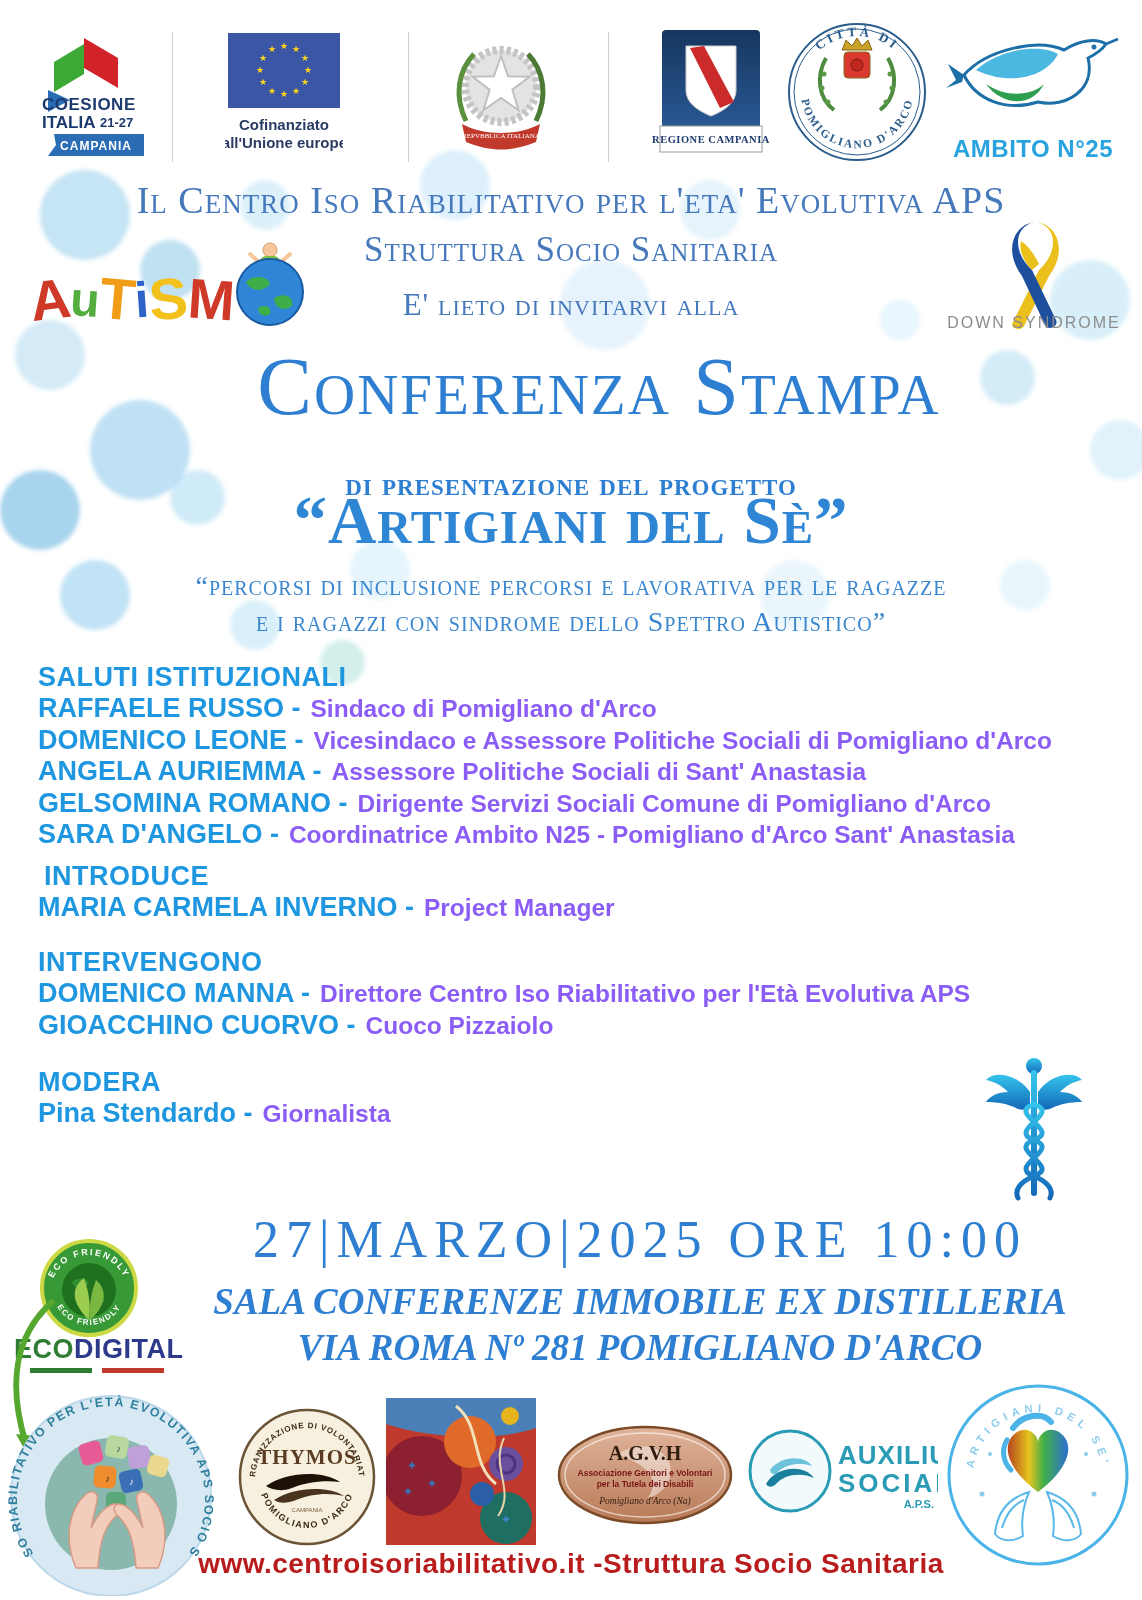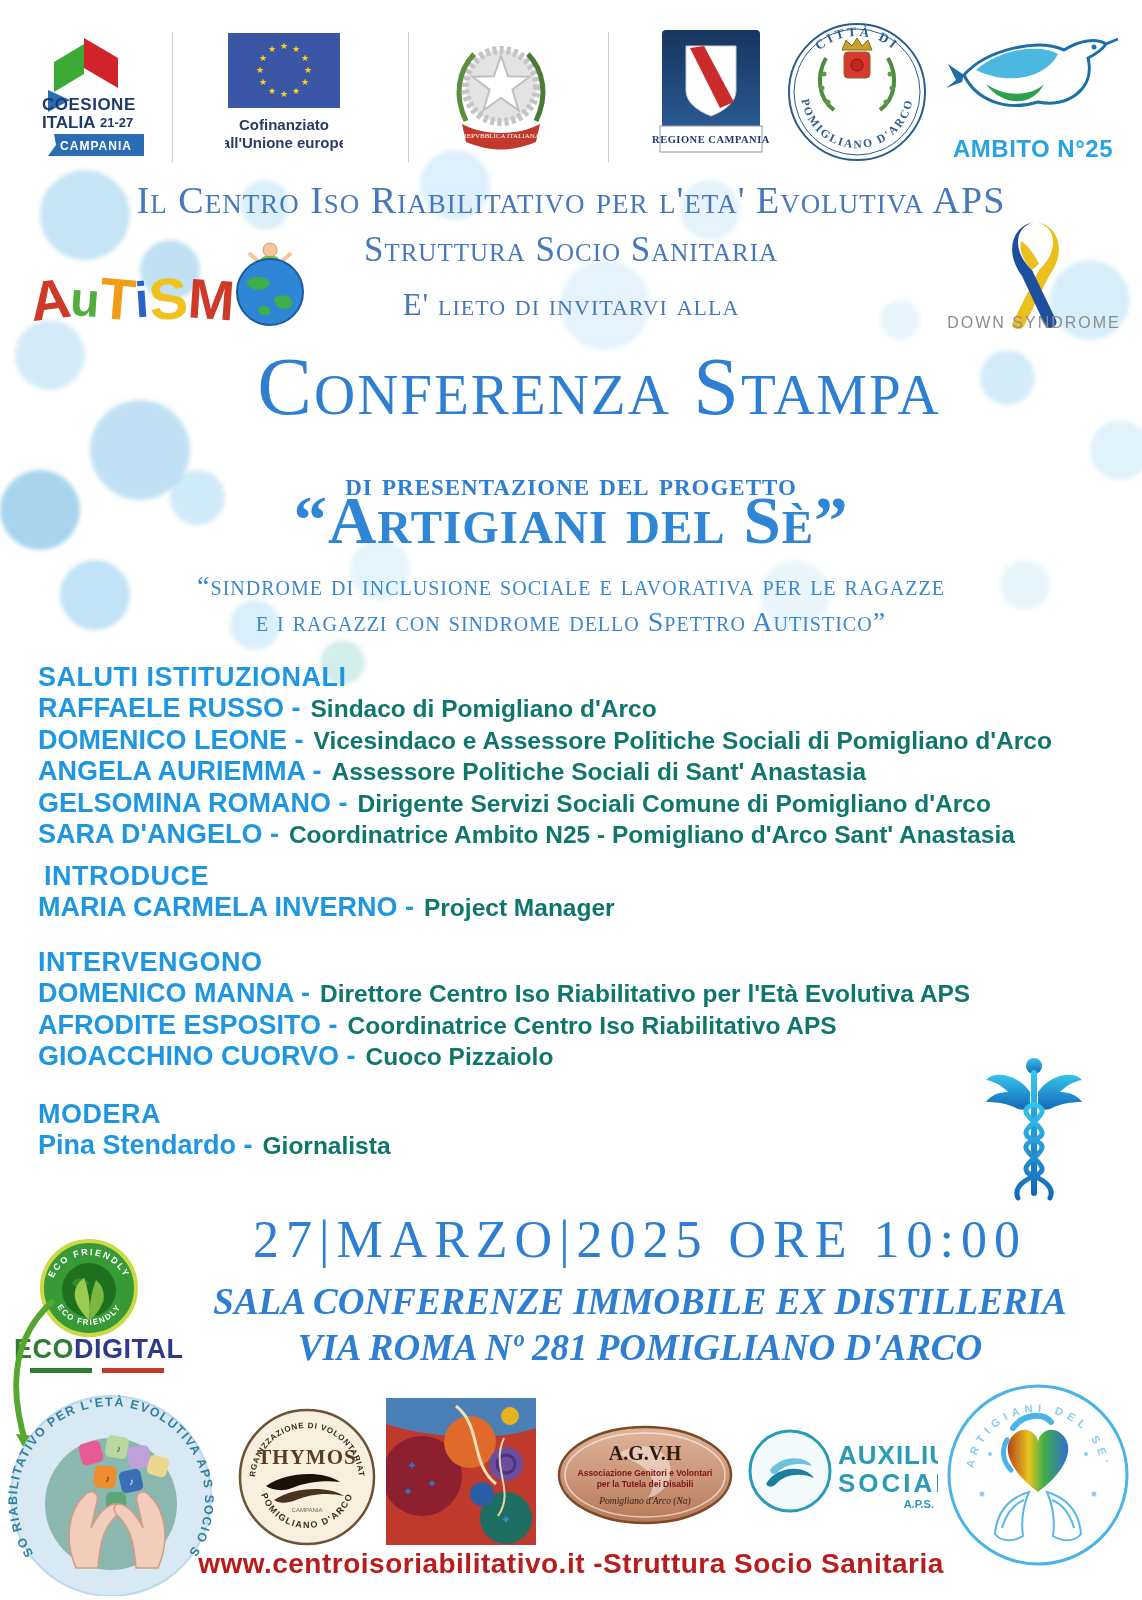--- a/index.html
+++ b/index.html
@@ -16,21 +16,21 @@
   .intro3{top:287px;font-size:31px;color:#4678bc;letter-spacing:1px;}
   .title-main{top:340px;font-size:82px;color:#2e7fd2;letter-spacing:2px;margin-left:28px;}
   .kicker{top:466px;font-size:33px;font-weight:700;color:#2e7fd2;letter-spacing:1px;}
   .project{top:482px;font-size:67px;font-weight:700;color:#2e86d5;letter-spacing:1px;}
   .sub1{top:570px;font-size:28px;color:#3a87cf;letter-spacing:1px;}
   .sub2{top:606px;font-size:28px;color:#3a87cf;letter-spacing:1px;}
   .program{position:absolute;left:38px;top:662px;width:960px;}
   .phead{font-size:27px;font-weight:700;color:#1f97e0;letter-spacing:.5px;line-height:31px;}
   .prow{display:flex;align-items:baseline;line-height:30.5px;white-space:nowrap;}
   .pname{font-size:27px;font-weight:700;color:#1f97e0;}
-  .prole{font-size:24.5px;font-weight:700;color:#0f766e;margin-left:10px;}
+  .prole{font-size:24.5px;font-weight:700;color:#8b5cf6;margin-left:10px;}
   .gap-a{margin-top:10px;} .gap-b{margin-top:24px;} .gap-c{margin-top:26px;}
   .datetime{top:1210px;left:150px;width:980px;text-align:center;font-size:52px;color:#2e7fd2;
             letter-spacing:7px;font-weight:400;}
   .venue{top:1280px;left:140px;width:1000px;text-align:center;font-size:37px;color:#2e7fd2;
          font-style:italic;font-weight:700;}
   .address{top:1326px;left:140px;width:1000px;text-align:center;font-size:37px;color:#2e7fd2;
            font-style:italic;font-weight:700;}
   .website{top:1548px;font-size:28px;font-weight:700;color:#b91c1c;letter-spacing:.5px;}
   .ds-label{top:314px;left:945px;width:178px;text-align:center;font-size:16px;color:#8c8c8c;
             letter-spacing:2px;}
@@ -198,21 +198,21 @@
   <svg class="abs" style="left:993px;top:218px;" width="88" height="112" viewBox="0 0 88 112">
     <path d="M44,4 C66,10 64,36 46,52 L20,104 C16,110 28,114 31,108 L56,58 C74,34 66,8 44,4 Z" fill="#ecc01c"></path>
     <path d="M41,4 C19,10 21,36 39,52 L63,102 C66,109 55,113 52,107 L29,58 C11,34 19,8 41,4 Z" fill="#1e4f9e"></path>
     <path d="M39,52 C30,43 26,32 28,23 C36,28 42,38 46,46 Z" fill="#ecc01c"></path>
   </svg>
   <div class="abs ds-label">DOWN SYNDROME</div>
 
   <div class="abs ctr serif sc title-main">Conferenza Stampa</div>
   <div class="abs ctr serif sc kicker">di presentazione del progetto</div>
   <div class="abs ctr serif sc project">“Artigiani del Sè”</div>
-  <div class="abs ctr serif sc sub1">“sindrome di inclusione sociale e lavorativa per le ragazze</div>
+  <div class="abs ctr serif sc sub1">“percorsi di inclusione percorsi e lavorativa per le ragazze</div>
   <div class="abs ctr serif sc sub2">e i ragazzi con sindrome dello Spettro Autistico”</div>
 
   <div class="program">
     <div class="phead">SALUTI ISTITUZIONALI</div>
     <div class="prow">
       <span class="pname">RAFFAELE RUSSO -</span>
       <span class="prole">Sindaco di Pomigliano d'Arco</span>
     </div>
     <div class="prow">
       <span class="pname">DOMENICO LEONE -</span>
@@ -232,24 +232,20 @@
     </div>
     <div class="phead gap-a" style="padding-left:6px;">INTRODUCE</div>
     <div class="prow">
       <span class="pname">MARIA CARMELA INVERNO -</span>
       <span class="prole">Project Manager</span>
     </div>
     <div class="phead gap-b">INTERVENGONO</div>
     <div class="prow">
       <span class="pname">DOMENICO MANNA -</span>
       <span class="prole">Direttore Centro Iso Riabilitativo per l'Età Evolutiva APS</span>
-    </div>
-    <div class="prow">
-      <span class="pname">AFRODITE ESPOSITO -</span>
-      <span class="prole">Coordinatrice Centro Iso Riabilitativo APS</span>
     </div>
     <div class="prow">
       <span class="pname">GIOACCHINO CUORVO -</span>
       <span class="prole">Cuoco Pizzaiolo</span>
     </div>
     <div class="phead gap-c">MODERA</div>
     <div class="prow">
       <span class="pname">Pina Stendardo -</span>
       <span class="prole">Giornalista</span>
     </div>

